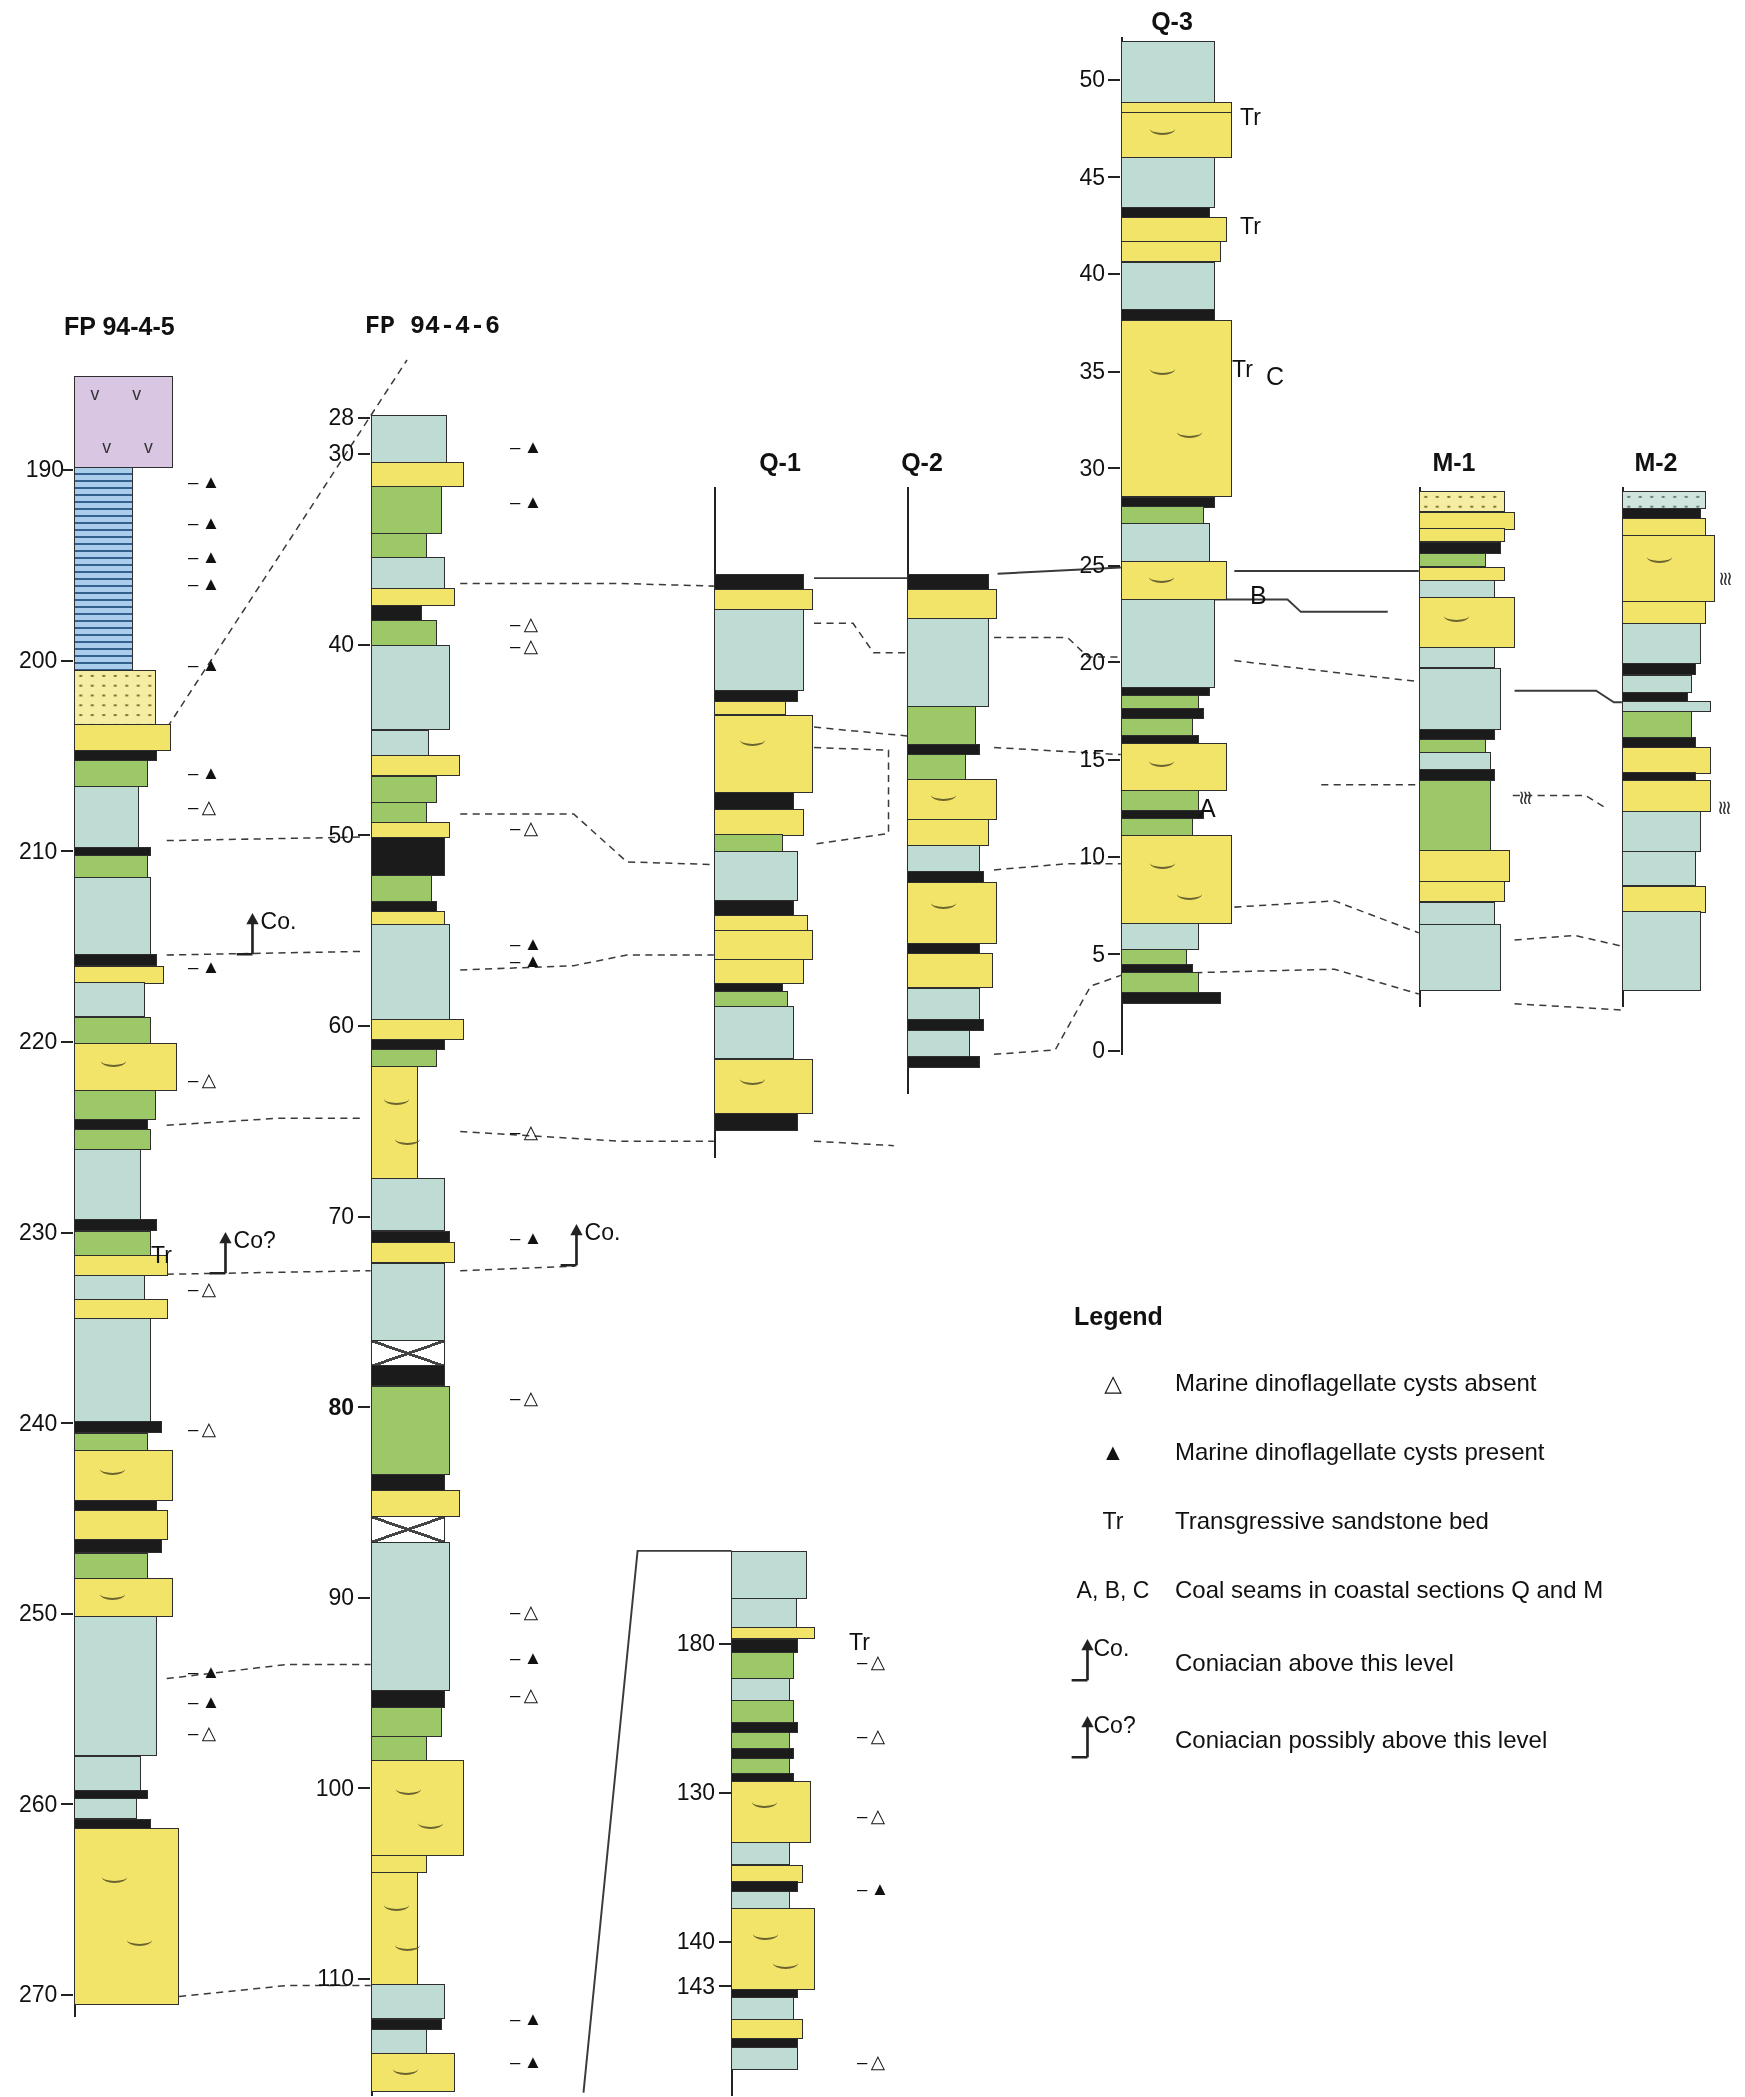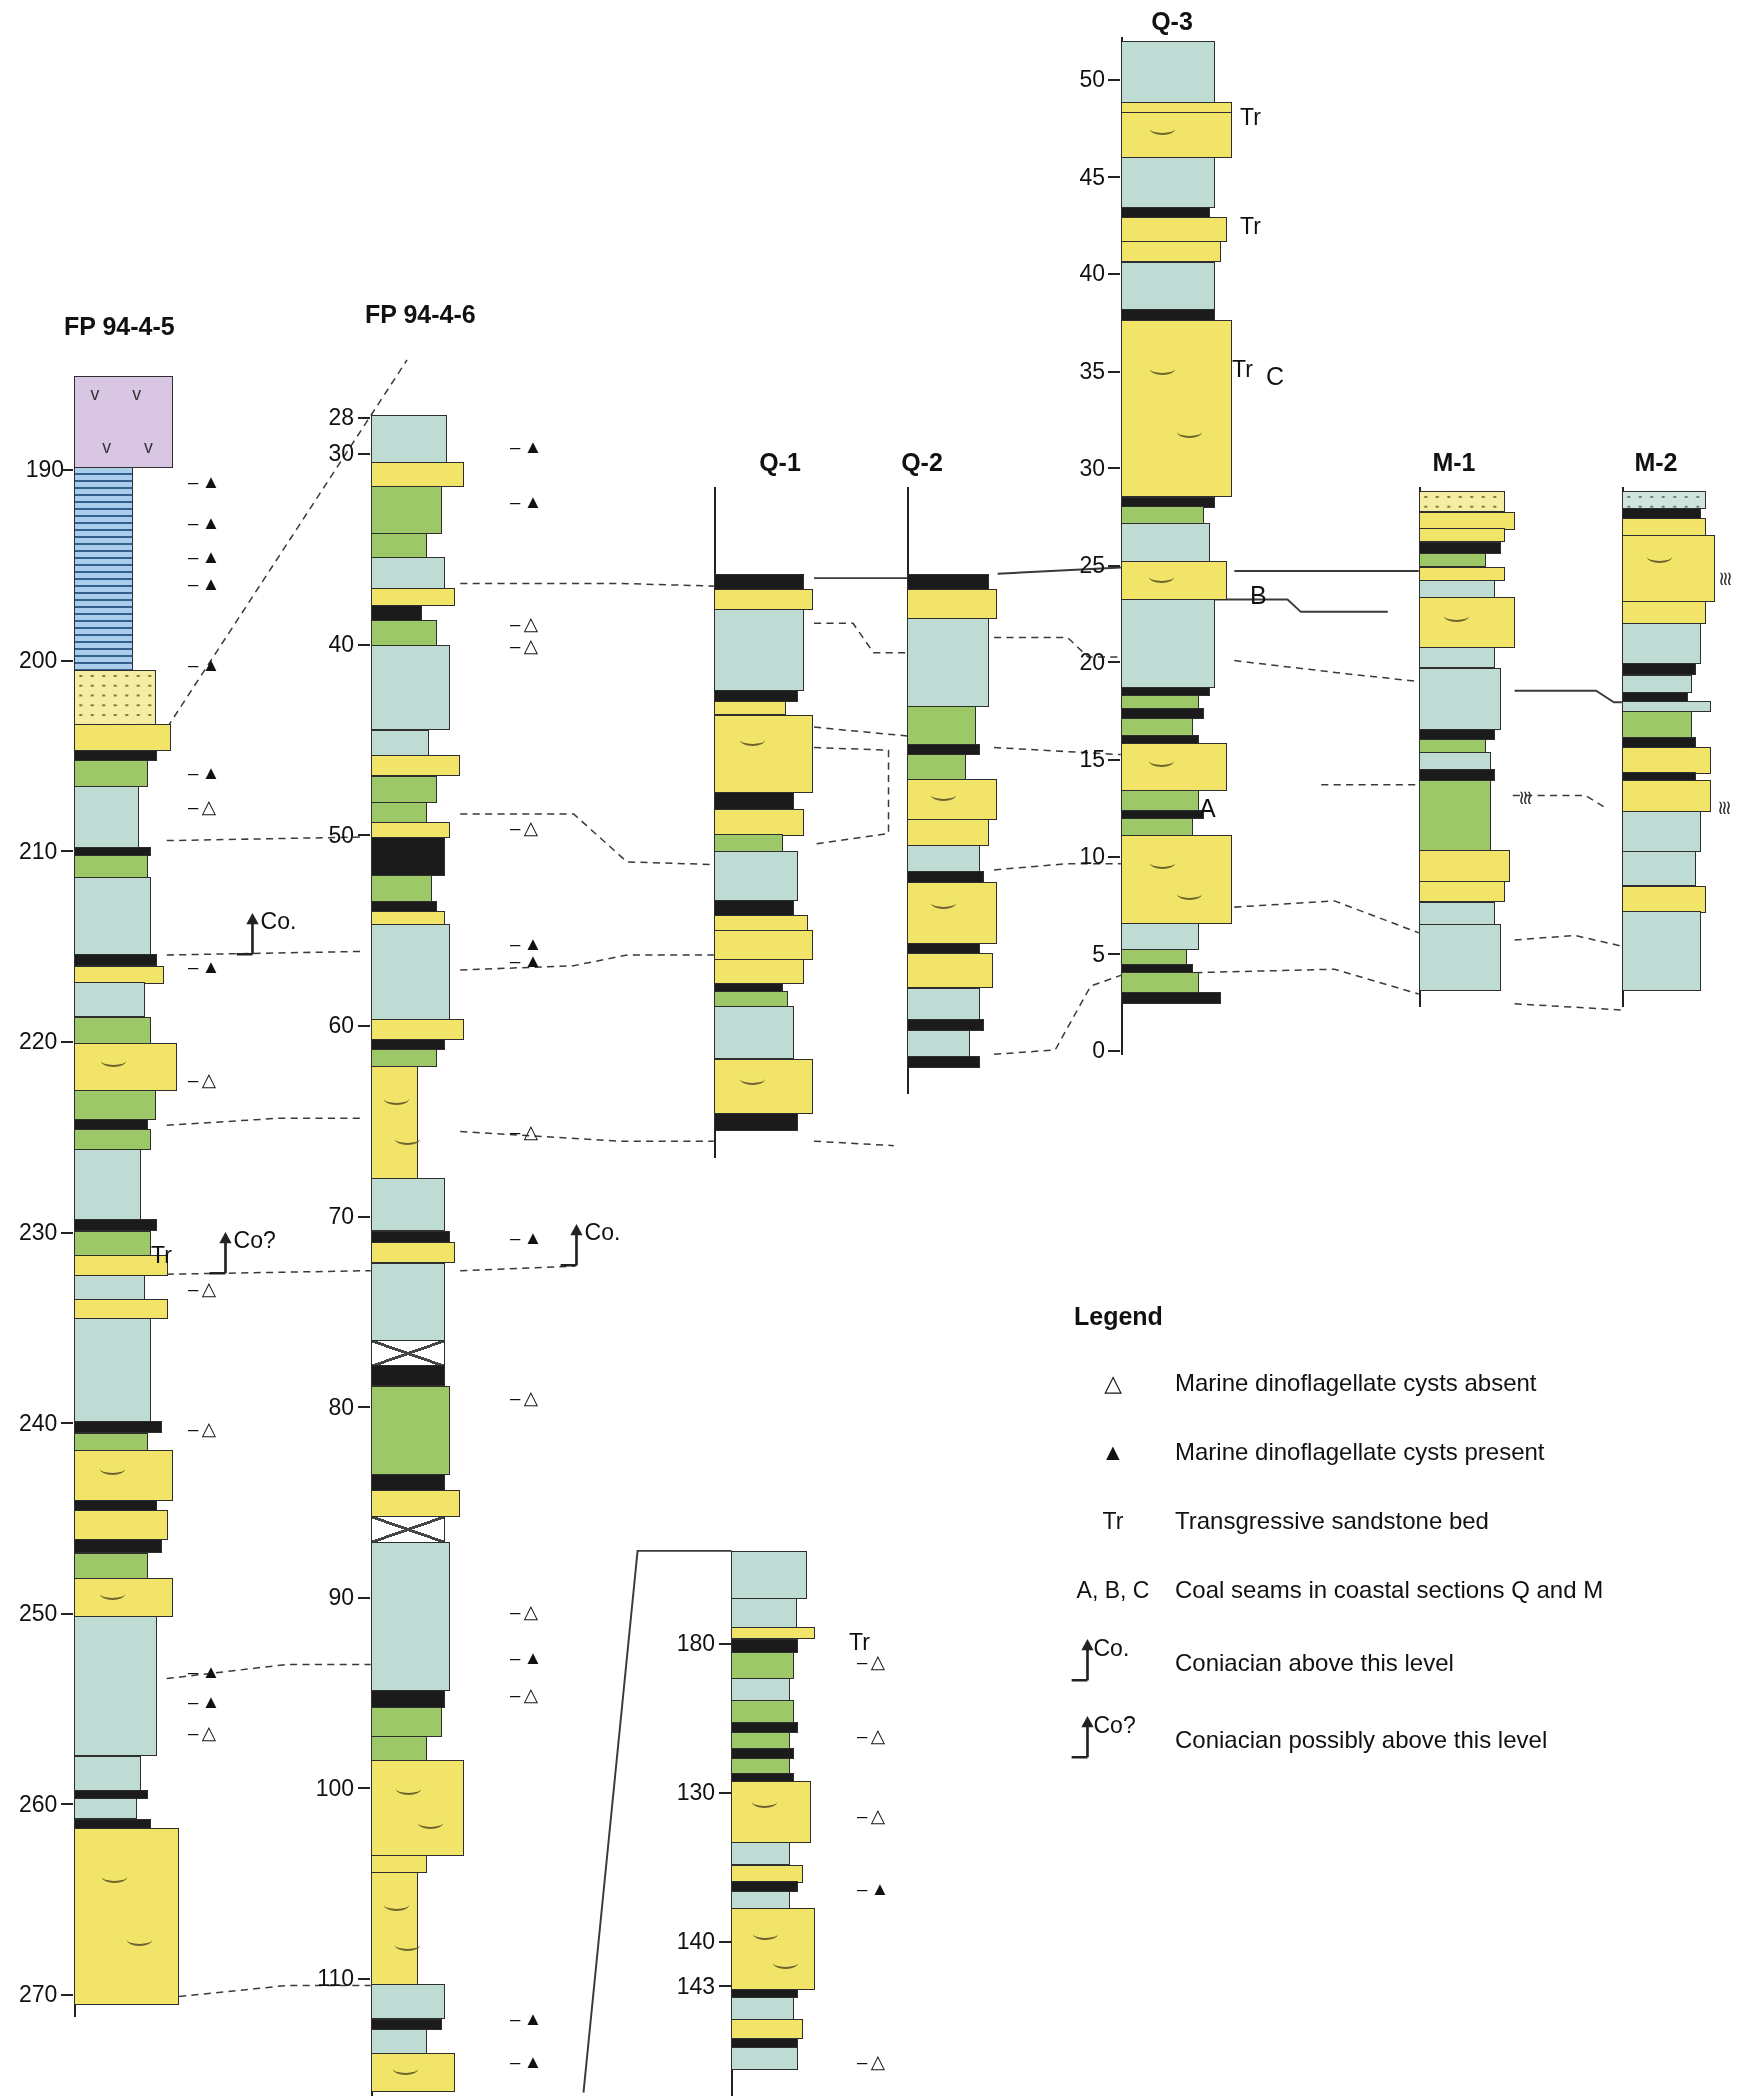--- a/index.html
+++ b/index.html
@@ -200,35 +200,35 @@
         <path d="M3 49 H21 M21 49 V12" stroke="#222" stroke-width="3" fill="none"></path>
         <path d="M14 15 L21 2 L28 15 Z" fill="#222"></path>
       </svg>
       <span class="co-label">Co?</span>
     </div>
     <div class="anno" style="left: 188px; top: 1280px;">–△</div>
     <div class="anno" style="left: 188px; top: 1420px;">–△</div>
     <div class="anno" style="left: 188px; top: 1663px;">–▲</div>
     <div class="anno" style="left: 188px; top: 1693px;">–▲</div>
     <div class="anno" style="left: 188px; top: 1724px;">–△</div>
-    <div class="sec-title" style="left: 365px; top: 300px;">FP 94-4-6</div>
+    <div class="sec-title" style="left: 365px; top: 312px; font-family: Liberation Mono, monospace;">FP 94-4-6</div>
     <div class="axis" style="left: 371px; top: 415px; height: 1681px;"></div>
     <div class="tick-label" style="left: 301px; top: 406px;">28</div>
     <div class="tick-mark" style="left: 358px; top: 417px;"></div>
     <div class="tick-label" style="left: 301px; top: 442px;">30</div>
     <div class="tick-mark" style="left: 358px; top: 453px;"></div>
     <div class="tick-label" style="left: 301px; top: 633px;">40</div>
     <div class="tick-mark" style="left: 358px; top: 644px;"></div>
     <div class="tick-label" style="left: 301px; top: 824px;">50</div>
     <div class="tick-mark" style="left: 358px; top: 834px;"></div>
     <div class="tick-label" style="left: 301px; top: 1014px;">60</div>
     <div class="tick-mark" style="left: 358px; top: 1025px;"></div>
     <div class="tick-label" style="left: 301px; top: 1205px;">70</div>
     <div class="tick-mark" style="left: 358px; top: 1216px;"></div>
-    <div class="tick-label" style="left: 301px; top: 1396px;">80</div>
+    <div class="tick-label" style="left: 301px; top: 1396px; font-weight: bold;">80</div>
     <div class="tick-mark" style="left: 358px; top: 1406px;"></div>
     <div class="tick-label" style="left: 301px; top: 1586px;">90</div>
     <div class="tick-mark" style="left: 358px; top: 1597px;"></div>
     <div class="tick-label" style="left: 301px; top: 1777px;">100</div>
     <div class="tick-mark" style="left: 358px; top: 1787px;"></div>
     <div class="tick-label" style="left: 301px; top: 1967px;">110</div>
     <div class="tick-mark" style="left: 358px; top: 1978px;"></div>
     <div class="bed bed-teal" style="left: 371px; top: 415px; width: 76px; height: 48px;"></div>
     <div class="bed bed-sand" style="left: 371px; top: 462px; width: 93px; height: 25px;"></div>
     <div class="bed bed-green" style="left: 371px; top: 486px; width: 71px; height: 48px;"></div>

